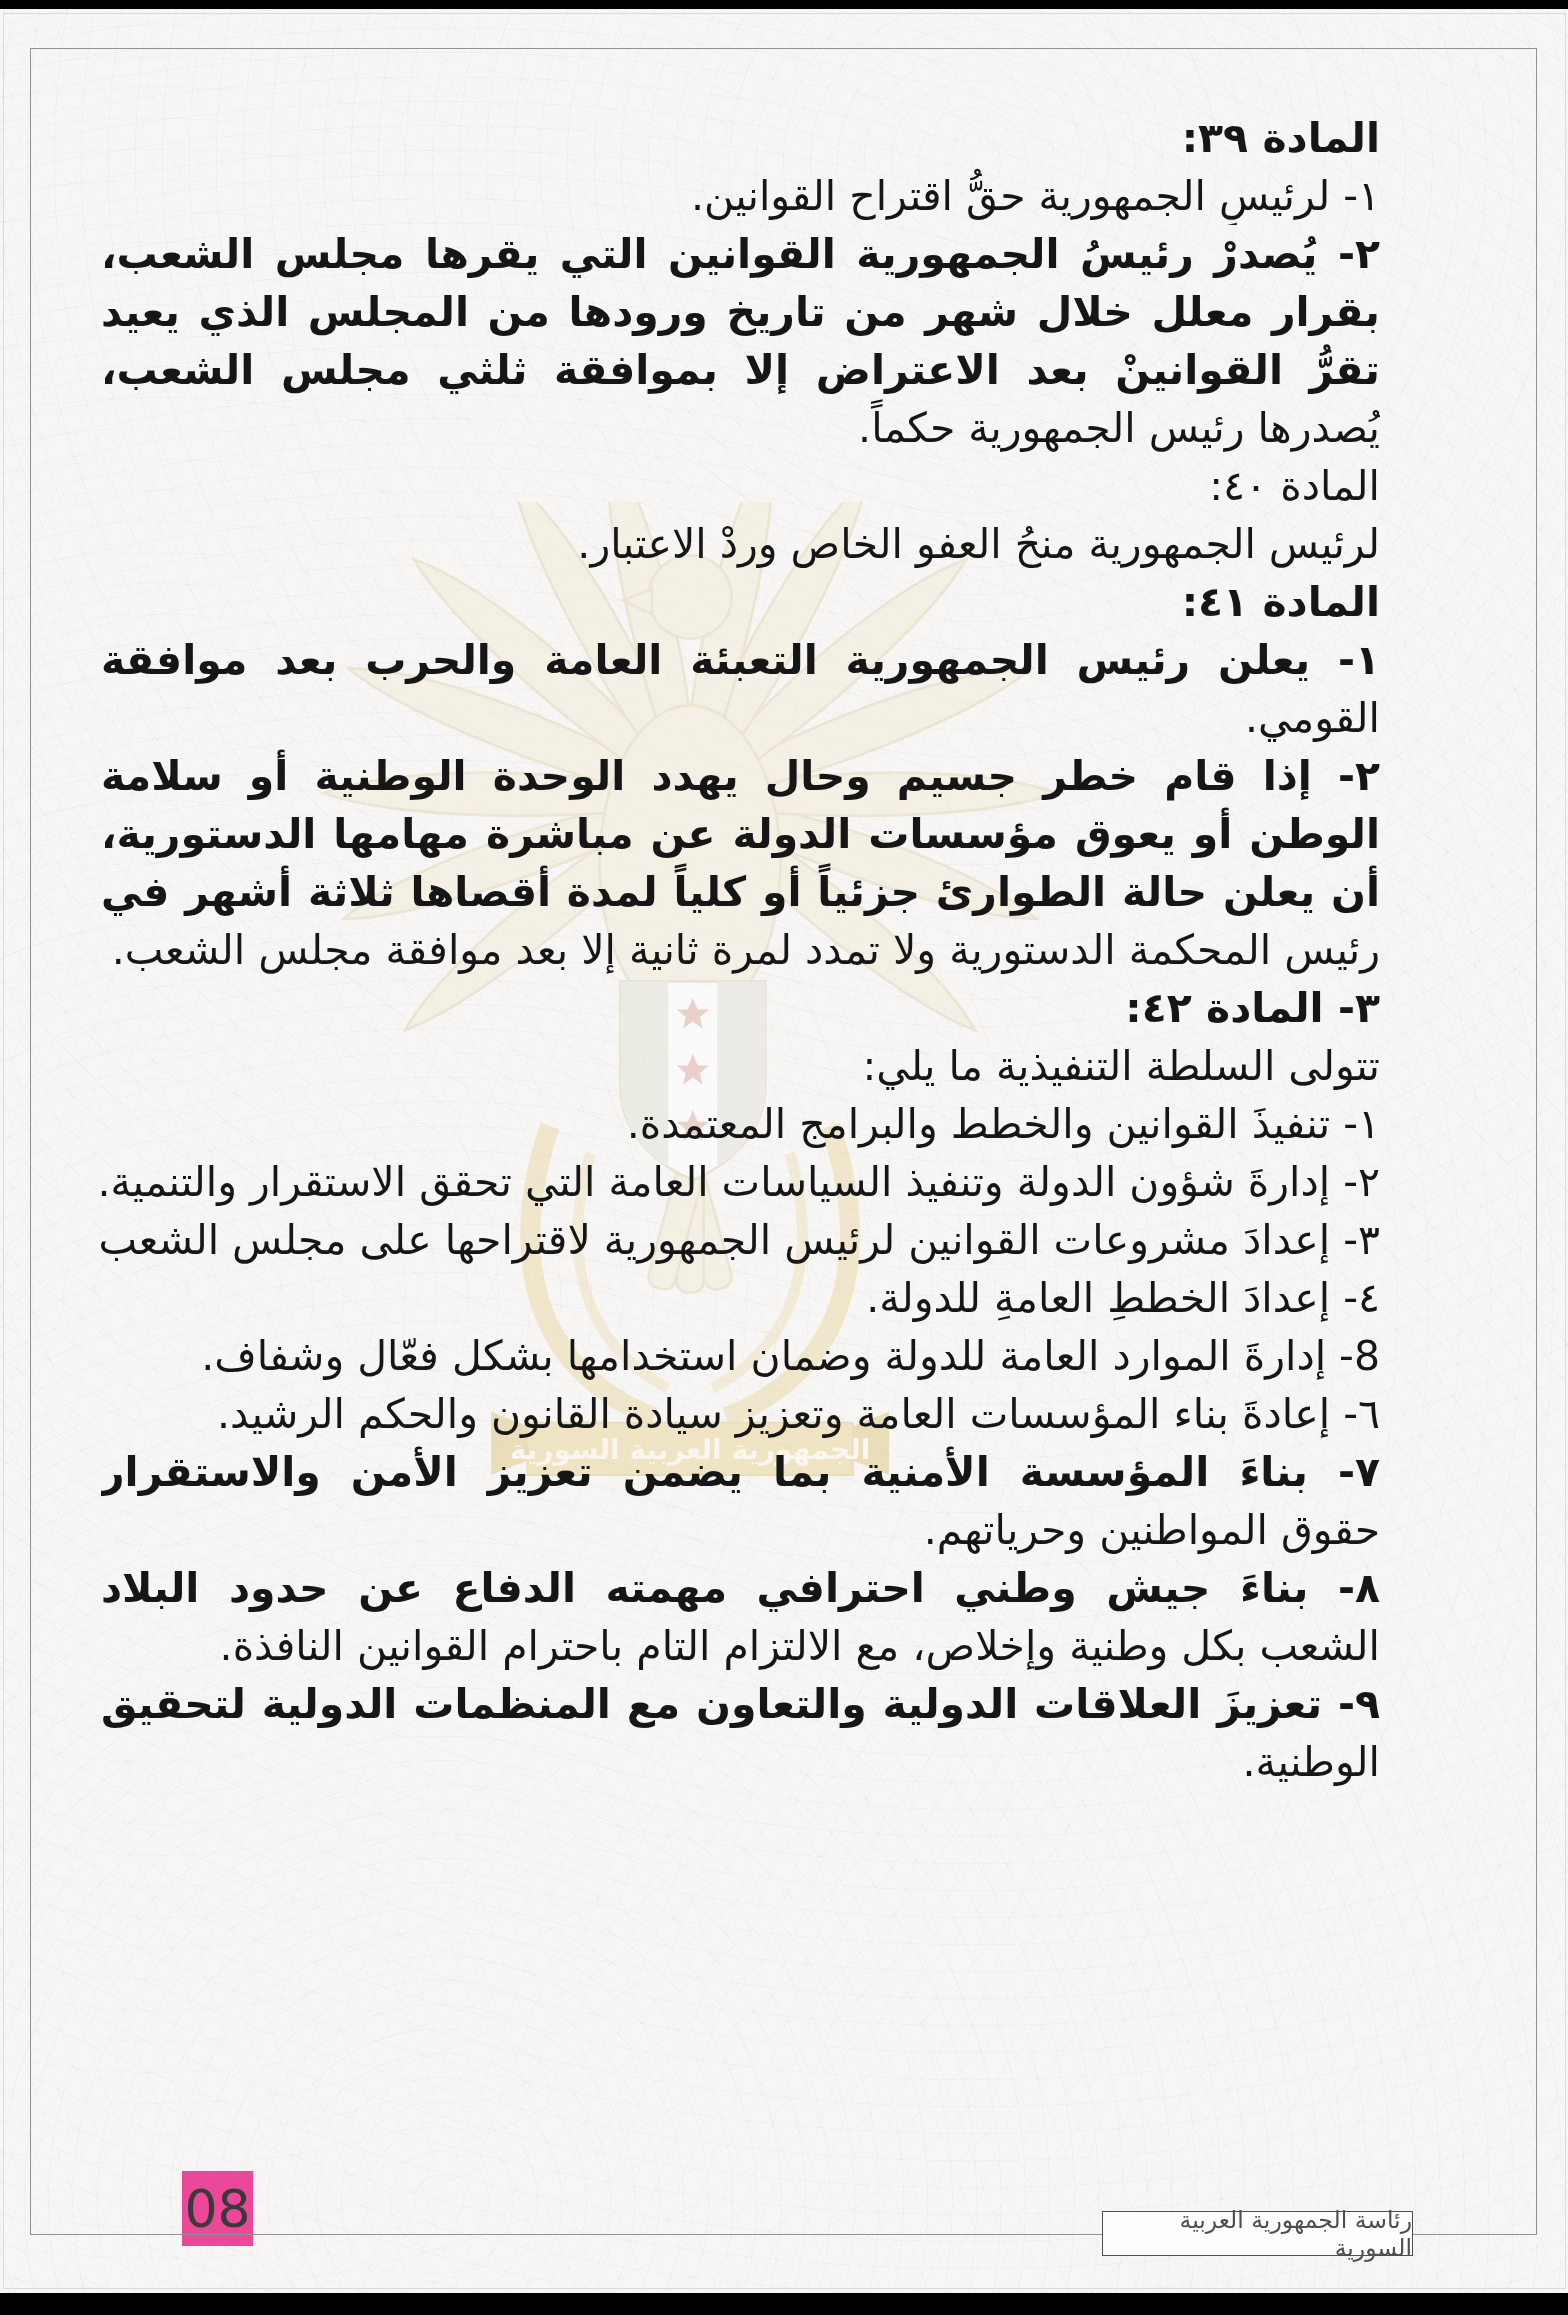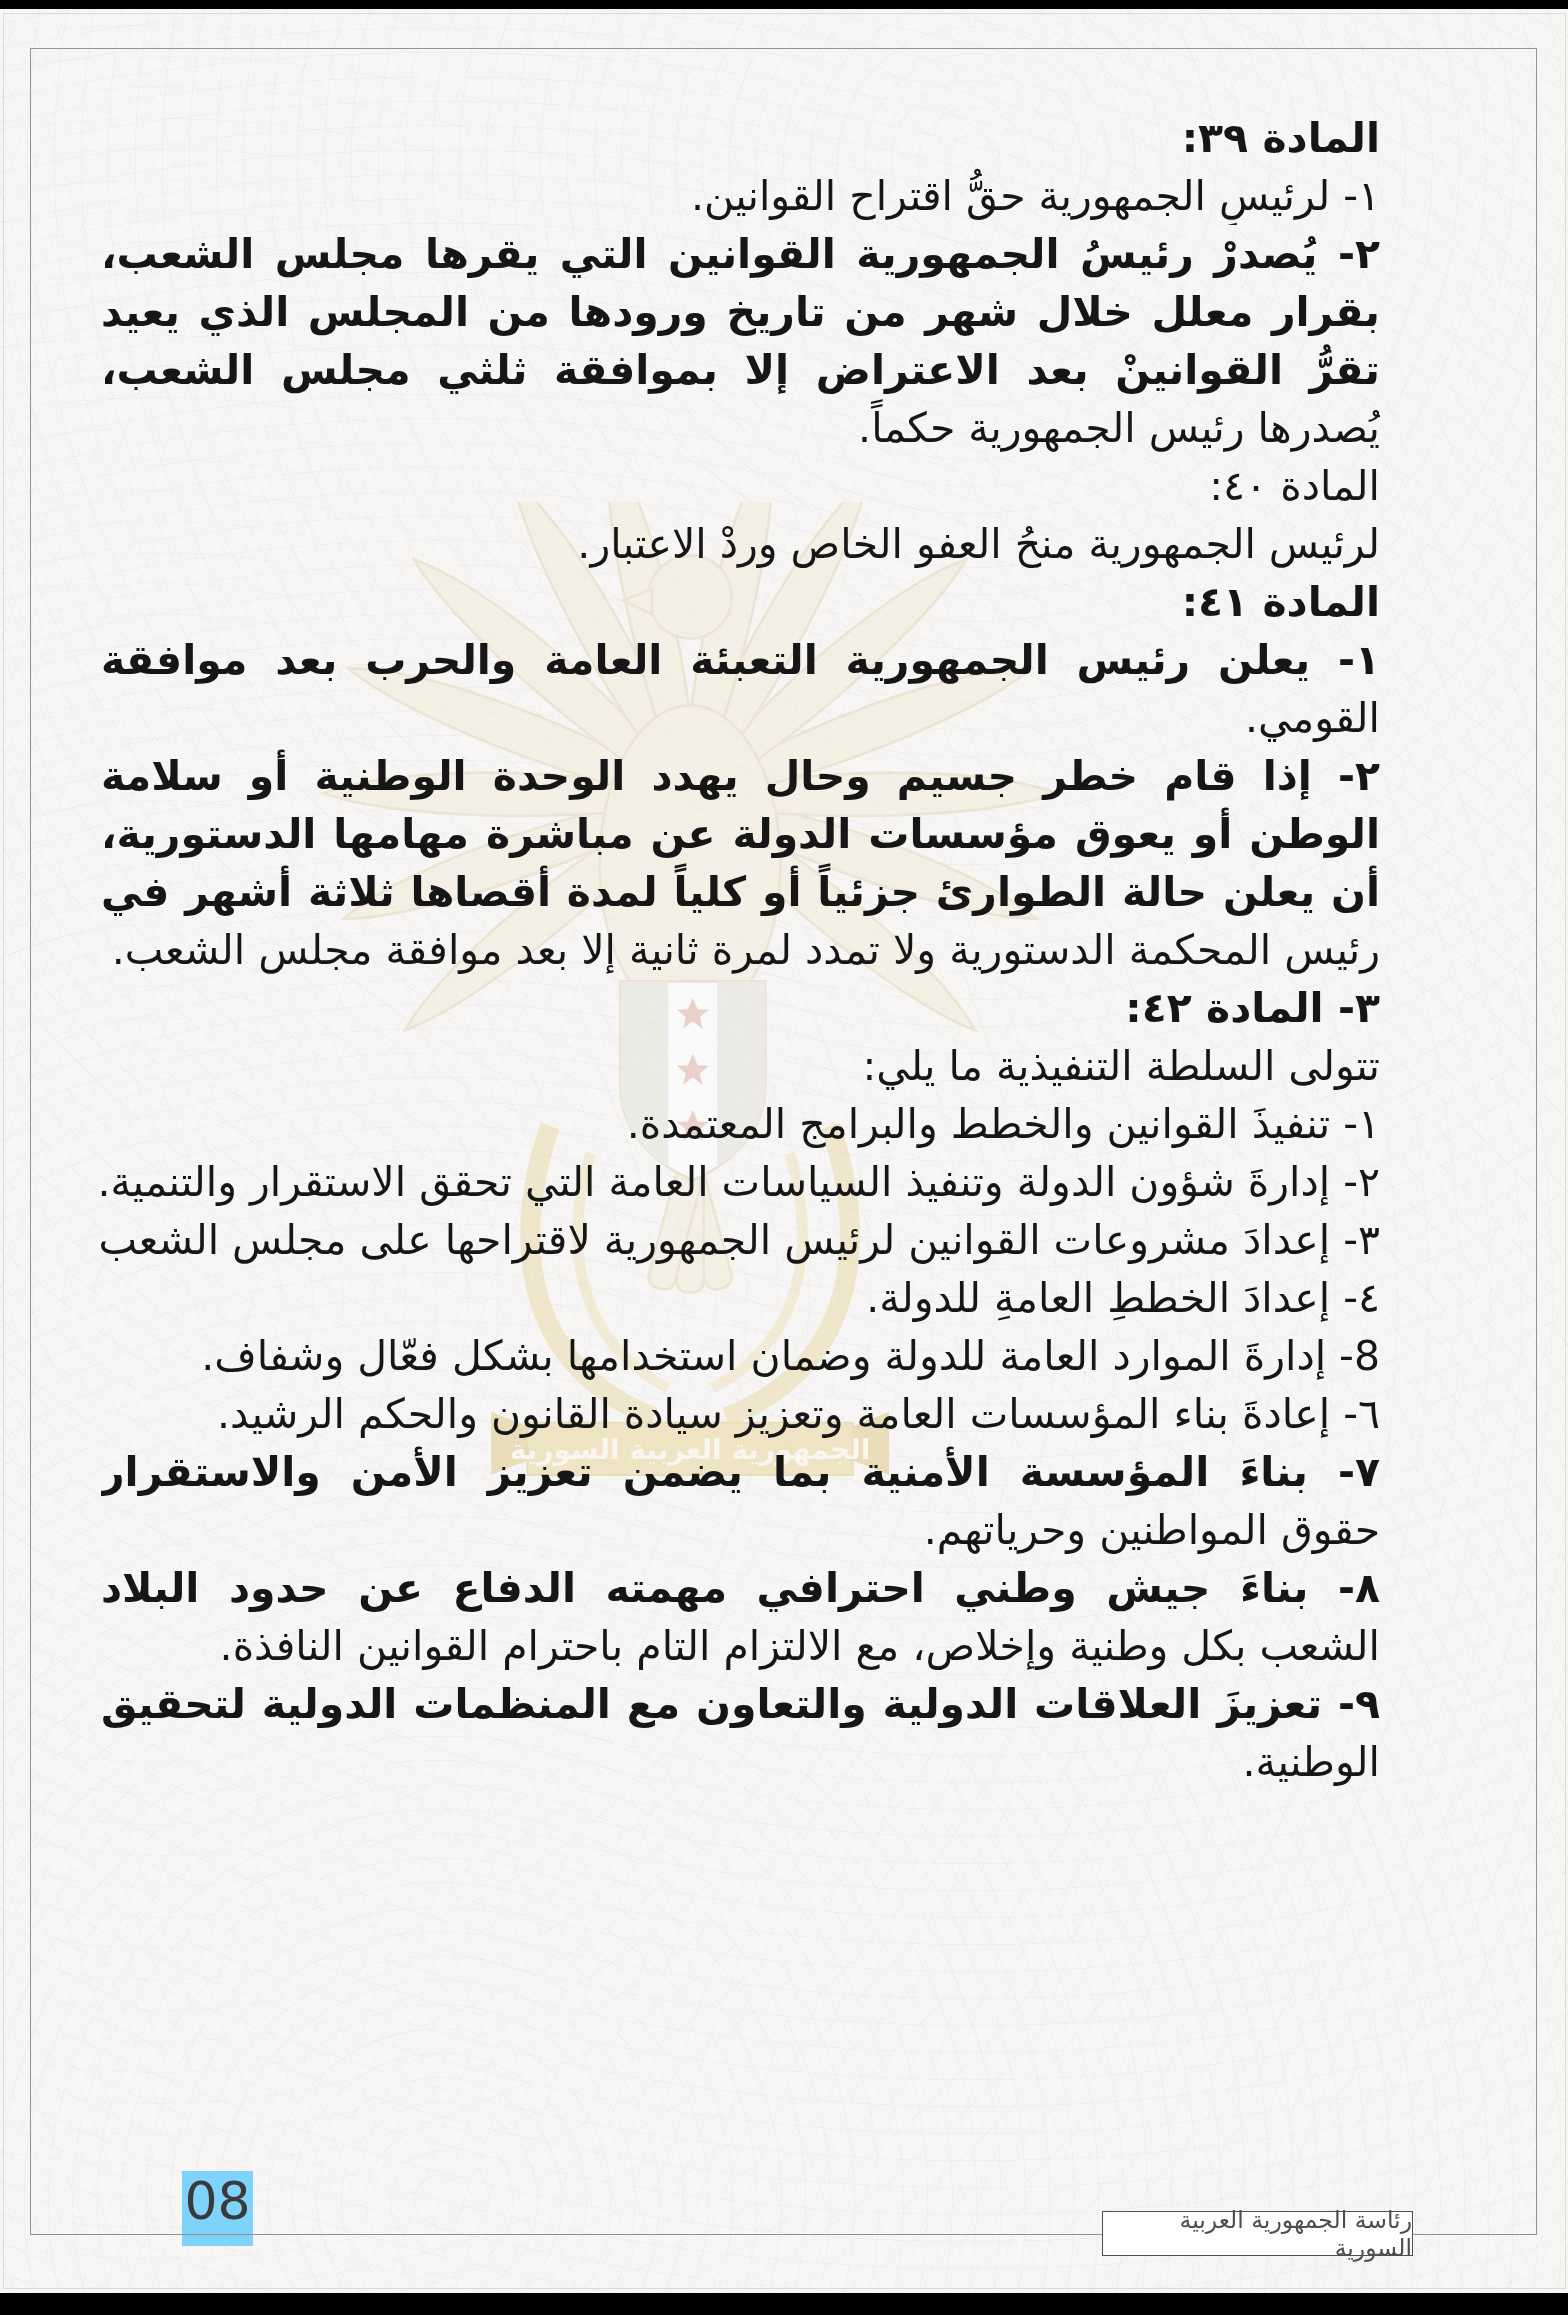--- a/index.html
+++ b/index.html
@@ -26,22 +26,22 @@
   .watermark{position:absolute;left:267px;top:502px;width:819px;height:1040px;opacity:.55;z-index:1;}
   .content{
     position:absolute;left:101px;right:189px;top:109px;z-index:4;
     direction:rtl;color:#161616;font-size:41px;
   }
   .ln{height:58px;line-height:58px;overflow:hidden;text-align:right;white-space:nowrap;}
   .ln.j{white-space:normal;text-align:justify;text-align-last:justify;text-justify:inter-word;font-weight:bold;}
   .ln.h{font-weight:700;}
   .pageno{
     position:absolute;left:182px;top:2171px;width:71px;height:75px;z-index:2;
-    background:#7dd3fc;color:#3a3a3a;font-size:52px;
-    display:flex;align-items:flex-start;justify-content:center;
+    background:#ec4899;color:#3a3a3a;font-size:52px;
+    display:flex;align-items:center;justify-content:center;
   }
   .flabel{
     position:absolute;left:1102px;top:2211px;width:311px;height:45px;z-index:5;
     background:#fdfdfc;border:1.8px solid #4e4e4e;box-sizing:border-box;
     color:#4e4e4e;font-weight:400;font-size:23.5px;direction:rtl;
     display:flex;align-items:center;justify-content:center;
   }
 </style>
 </head>
 <body>

